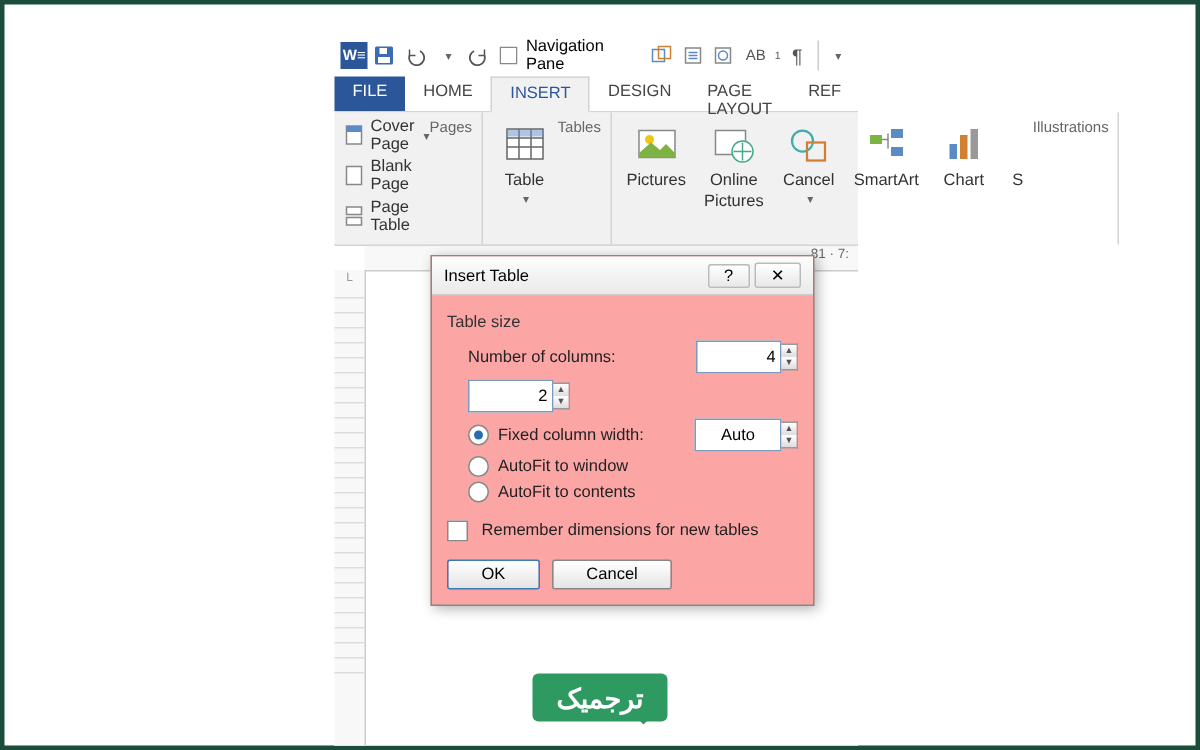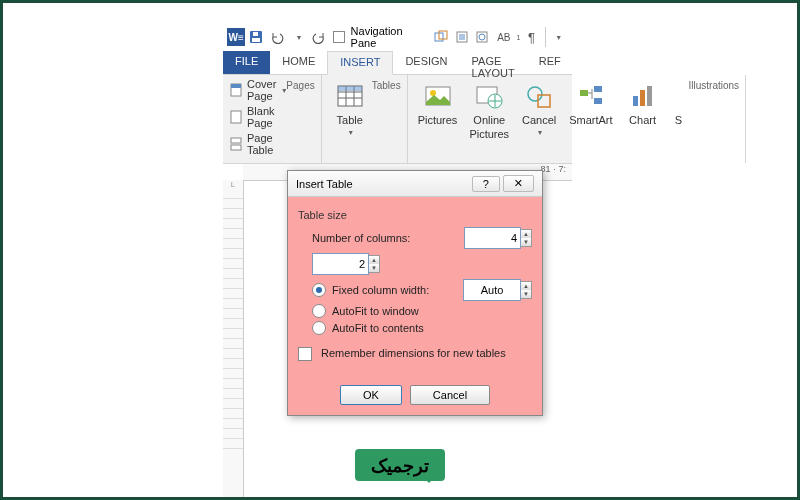--- a/index.html
+++ b/index.html
@@ -33,24 +33,24 @@
 .field-row{display:flex;align-items:center;margin:4px 0 4px 14px}
 .field-row label{flex:1}
 .spinner{display:flex;align-items:center}
 .spinner input{width:50px;height:18px;border:1px solid #7a9ac0;text-align:right;padding-right:3px;font-size:11px}
 .spinner .arrows{display:flex;flex-direction:column;border:1px solid #999;border-left:none}
 .spinner .arrows span{font-size:6px;line-height:8px;padding:0 2px;background:linear-gradient(#fff,#ddd);cursor:pointer;color:#555}
 .radio-row{display:flex;align-items:center;margin:3px 0 3px 14px;gap:6px}
 .radio{width:12px;height:12px;border:1px solid #888;border-radius:50%;display:flex;align-items:center;justify-content:center;background:#fff}
 .radio.checked::after{content:"";width:6px;height:6px;background:#2b6cb0;border-radius:50%}
 .checkbox{width:12px;height:12px;border:1px solid #888;background:#fff;display:inline-block;margin-right:6px;vertical-align:middle}
-.dialog-buttons{display:flex;justify-content:center;gap:8px;margin-top:24px}
+.dialog-buttons{display:flex;gap:8px;margin-top:12px}
 .dlg-btn{padding:3px 22px;font-size:11px;border:1px solid #888;background:linear-gradient(#fff,#e4e4e4);cursor:pointer;border-radius:2px}
 .dlg-btn.primary{border:1px solid #3d7ab8}
-.badge{position:absolute;bottom:16px;left:50%;transform:translateX(-50%);background:#2e9960;color:#000000;padding:6px 16px 4px;border-radius:4px;font-family:Tahoma,sans-serif;font-size:18px;font-weight:bold}
+.badge{position:absolute;bottom:16px;left:50%;transform:translateX(-50%);background:#2e9960;color:#ffffff;padding:6px 16px 4px;border-radius:4px;font-family:Tahoma,sans-serif;font-size:18px;font-weight:bold}
 .badge::after{content:"";position:absolute;bottom:-6px;right:12px;border:4px solid transparent;border-top-color:#2e9960}
 svg{display:block}
 .drop-arrow{font-size:8px;color:#666;margin-left:2px}
 </style>
 </head>
 <body>
 
 <div class="frame">
 <div class="app">
 

